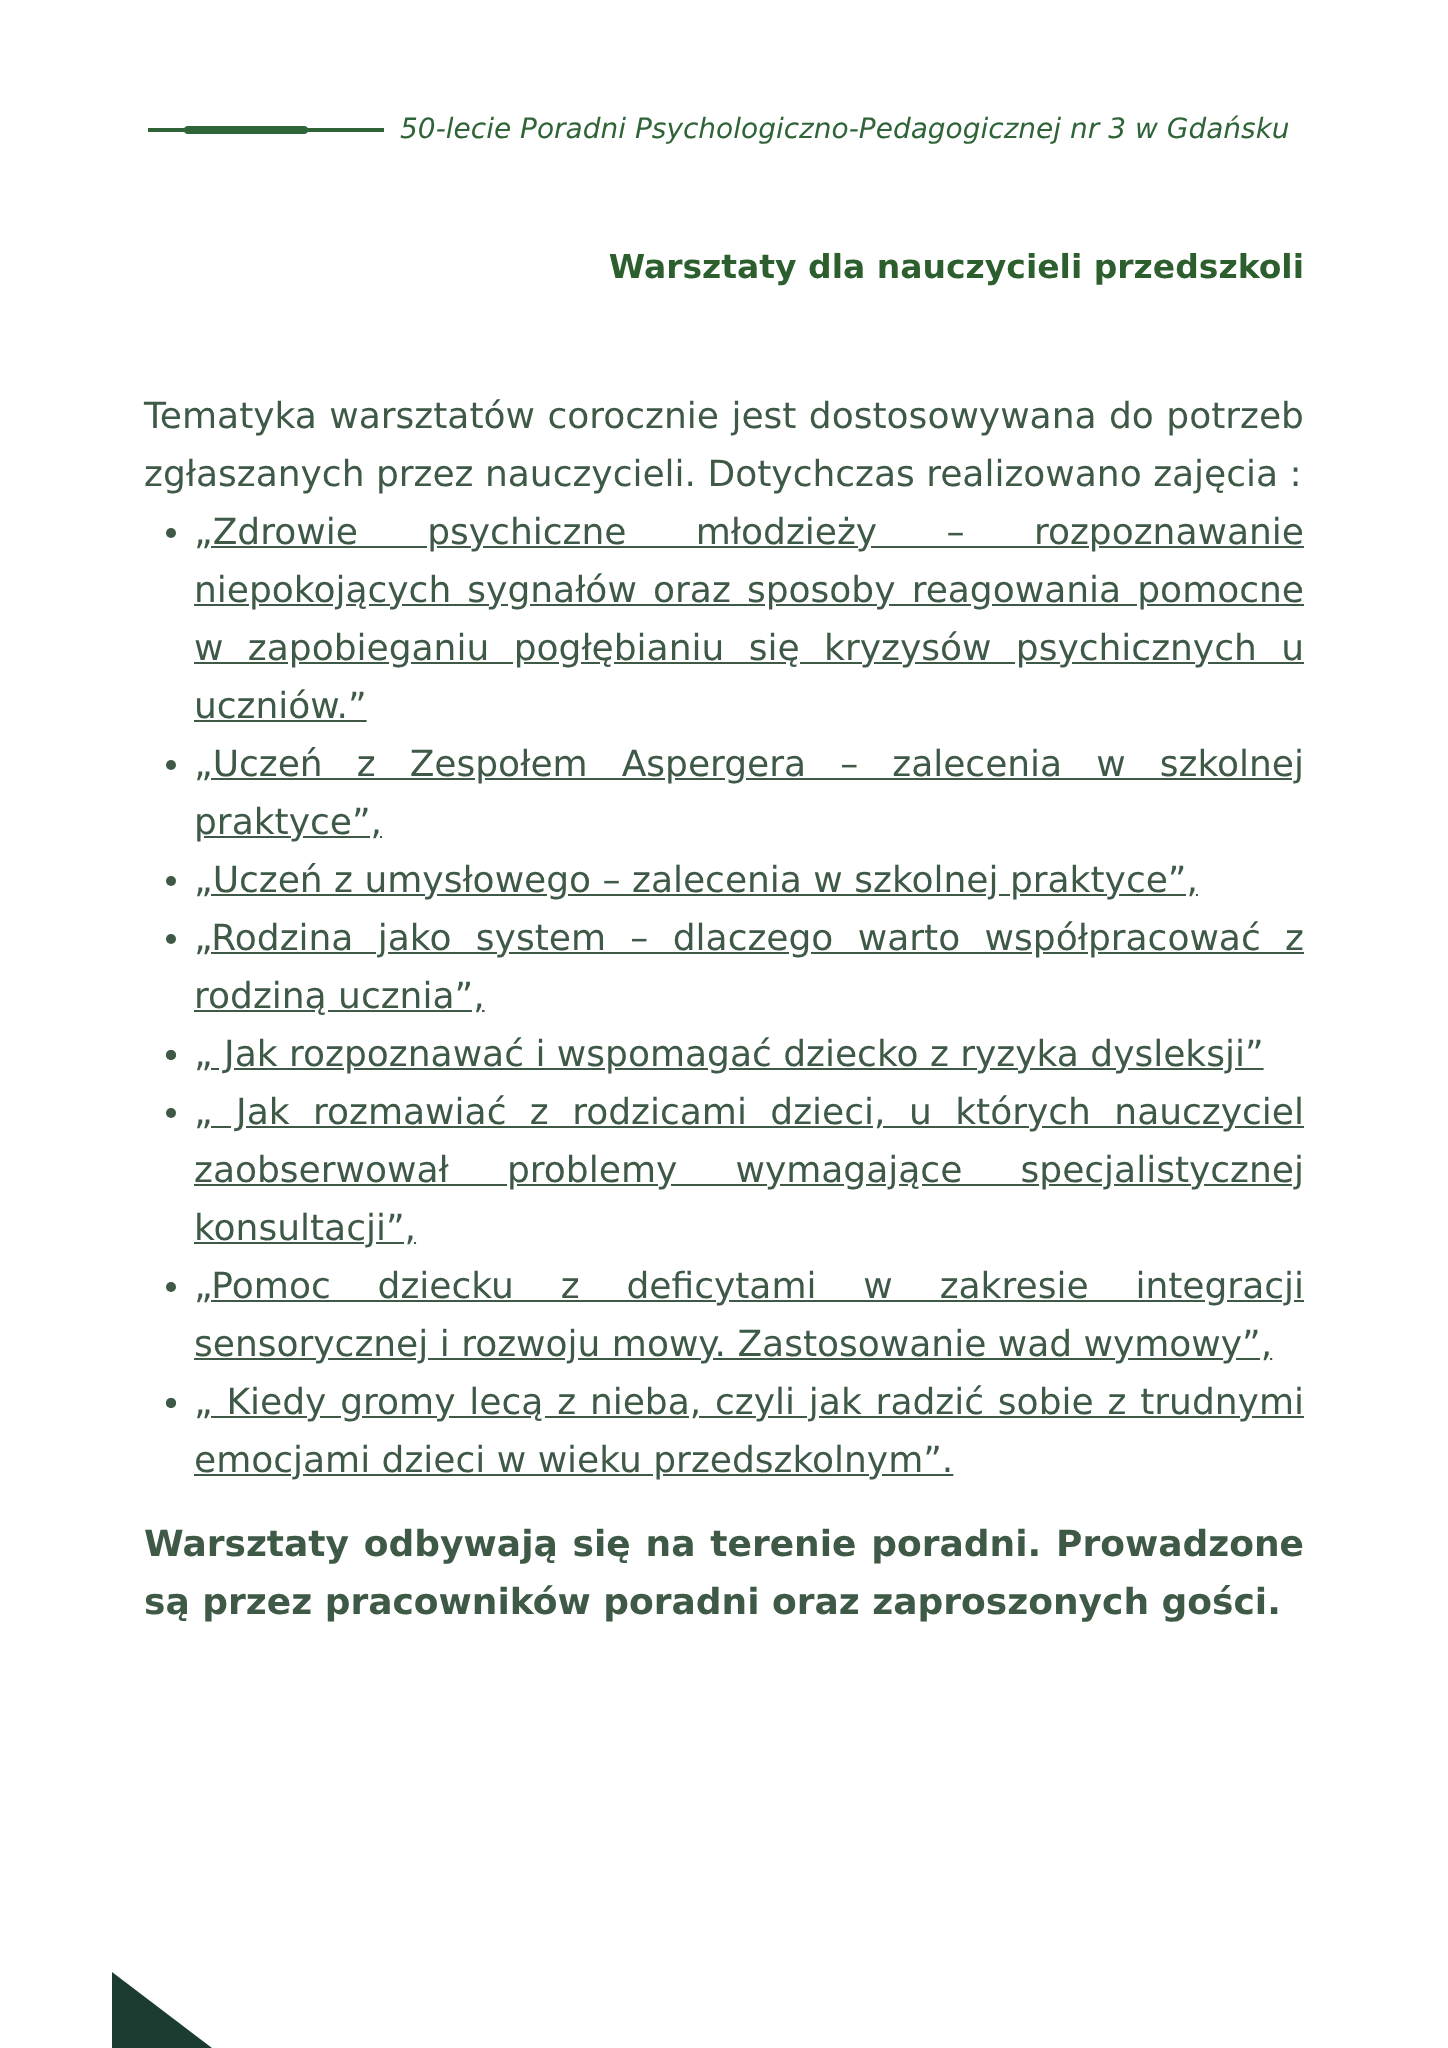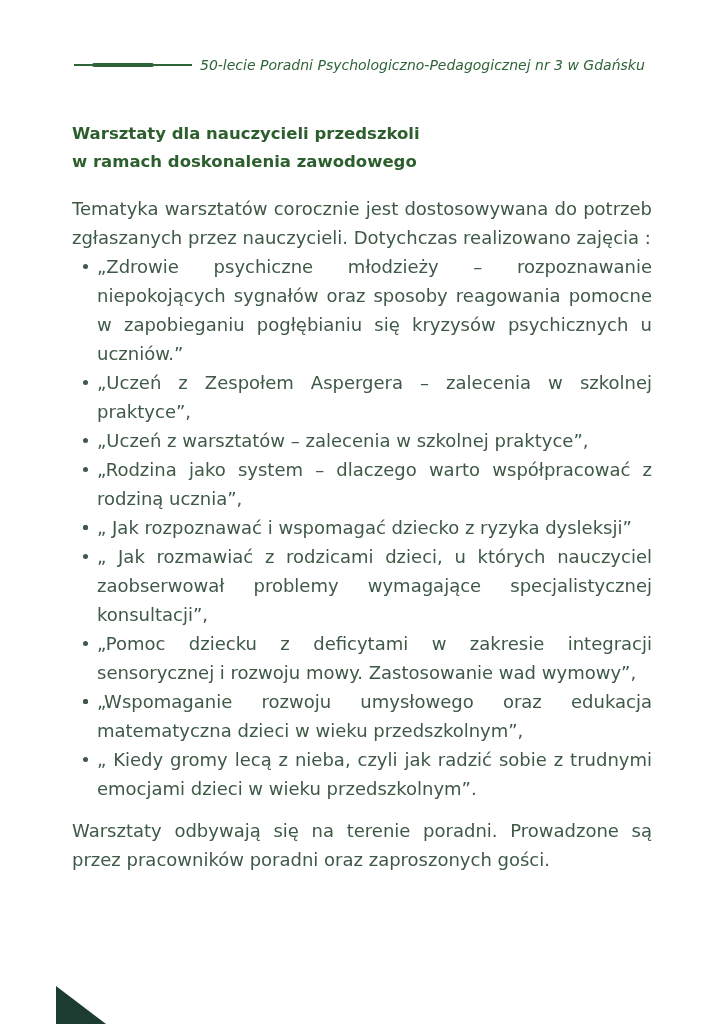--- a/index.html
+++ b/index.html
@@ -47,21 +47,21 @@
     color: var(--header-green, #2f6438);
     white-space: nowrap;
   }
 
   
   .doc-title {
     position: absolute;
     top: 120px;
     left: 72px;
     right: 72px;
-    text-align: left;
+    text-align: right;
     font-weight: bold;
     font-size: 16.5px;
     line-height: 28px;
     color: var(--title-green, #2d5f2e);
   }
 
   
   .content {
     position: absolute;
     top: 194px;
@@ -77,33 +77,35 @@
   ul.topics {
     list-style: none;
     margin: 0;
     padding: 0;
   }
   ul.topics li {
     position: relative;
     padding-left: 25px;
     margin: 0;
     text-align: justify;
+    text-decoration: underline;
   }
   .bullet-dot {
     position: absolute;
     left: 11px;
     top: 12px;
     width: 5px;
     height: 5px;
     border-radius: 50%;
     background: var(--body-green, #3f5947);
   }
   .closing {
     margin: 13px 0 0 0;
     text-align: justify;
+    font-weight: bold;
   }
 
   
   .corner-wedge {
     position: absolute;
     left: 56px;
     bottom: 0;
     width: 50px;
     height: 38px;
     background: var(--wedge-green, #1c3c31);
@@ -115,37 +117,35 @@
 
 <div class="page">
 
   <div class="header">
     <span class="header-rule"></span>
     <span class="header-text">50-lecie Poradni Psychologiczno-Pedagogicznej nr 3 w Gdańsku</span>
   </div>
 
   <div class="doc-title">
     <div>Warsztaty dla nauczycieli przedszkoli</div>
-    <div>w ramach doskonalenia zawodowego</div>
   </div>
 
   <div class="content">
     <p class="intro">Tematyka warsztatów corocznie jest dostosowywana do potrzeb zgłaszanych przez nauczycieli. Dotychczas realizowano zajęcia :</p>
 
     <ul class="topics">
       <li><span class="bullet-dot"></span><span>„Zdrowie psychiczne młodzieży – rozpoznawanie niepokojących sygnałów oraz sposoby reagowania pomocne w zapobieganiu pogłębianiu się kryzysów psychicznych u uczniów.”</span></li>
       <li><span class="bullet-dot"></span><span>„Uczeń z Zespołem Aspergera – zalecenia w szkolnej praktyce”,</span></li>
-      <li><span class="bullet-dot"></span><span>„Uczeń z warsztatów – zalecenia w szkolnej praktyce”,</span></li>
+      <li><span class="bullet-dot"></span><span>„Uczeń z umysłowego – zalecenia w szkolnej praktyce”,</span></li>
       <li><span class="bullet-dot"></span><span>„Rodzina jako system – dlaczego warto współpracować z rodziną ucznia”,</span></li>
       <li><span class="bullet-dot"></span></li>
       <li><span class="bullet-dot"></span><span>„ Jak rozpoznawać i wspomagać dziecko z ryzyka dysleksji”</span></li>
       <li><span class="bullet-dot"></span><span>„ Jak rozmawiać z rodzicami dzieci, u których nauczyciel zaobserwował problemy wymagające specjalistycznej konsultacji”,</span></li>
       <li><span class="bullet-dot"></span><span>„Pomoc dziecku z deficytami w zakresie integracji sensorycznej i rozwoju mowy. Zastosowanie wad wymowy”,</span></li>
       <li><span class="bullet-dot"></span></li>
-      <li><span class="bullet-dot"></span><span>„Wspomaganie rozwoju umysłowego oraz edukacja matematyczna dzieci w wieku przedszkolnym”,</span></li>
       <li><span class="bullet-dot"></span><span>„ Kiedy gromy lecą z nieba, czyli jak radzić sobie z trudnymi emocjami dzieci w wieku przedszkolnym”.</span></li>
     </ul>
 
     <p class="closing">Warsztaty odbywają się na terenie poradni. Prowadzone są przez pracowników poradni oraz zaproszonych gości.</p>
   </div>
 
   <div class="corner-wedge"></div>
 
 </div>
 

